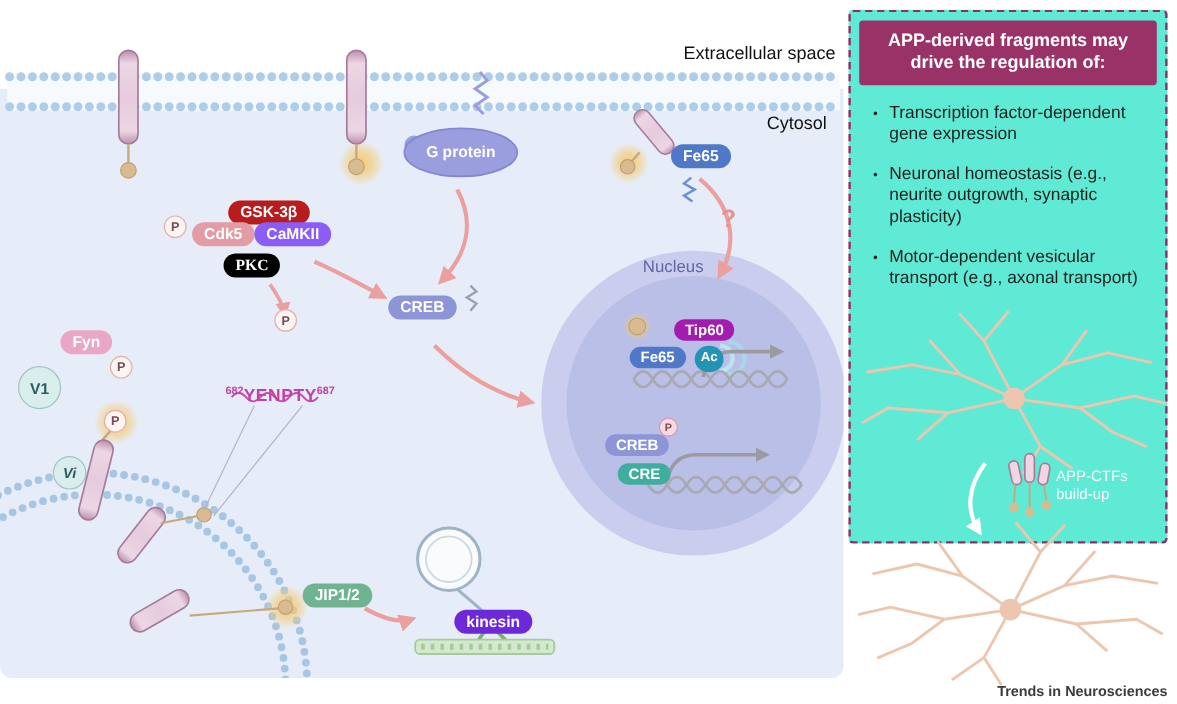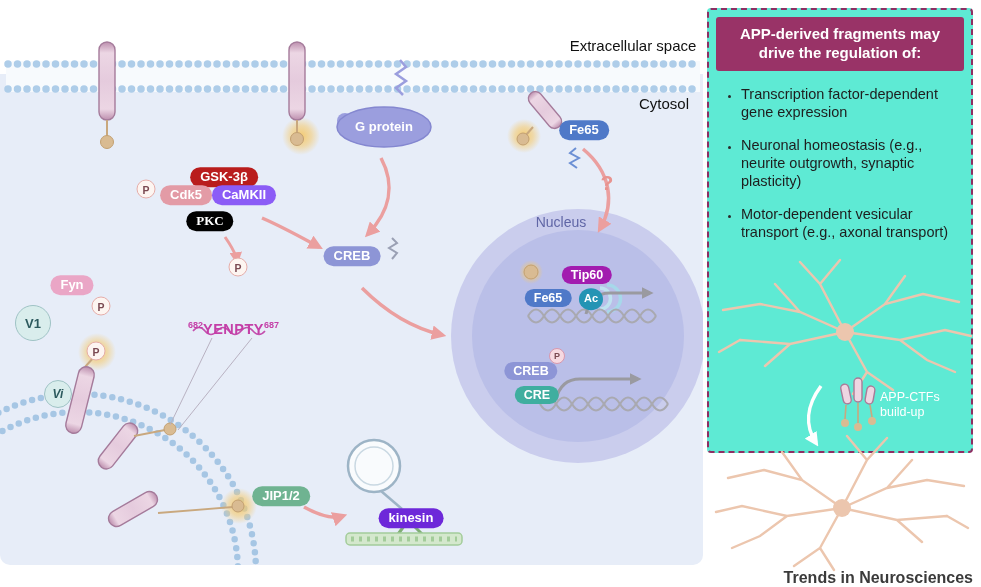--- a/index.html
+++ b/index.html
@@ -24,21 +24,21 @@
   .vcirc{position:absolute;transform:translate(-50%,-50%);border-radius:50%;
          background:#d9edec;border:1.5px solid #9fc3c5;color:#2d5a5e;font-weight:bold;
          display:flex;align-items:center;justify-content:center;}
   .qmark{position:absolute;transform:translate(-50%,-50%);color:#e8938f;font-size:21px;font-weight:bold;}
   .nuc-lbl{position:absolute;transform:translate(-50%,-50%);color:#6066a6;font-size:14px;}
   .yenpty{position:absolute;left:188px;top:320px;white-space:nowrap;color:#c43fa8;}
   .yenpty .sup{font-size:9px;font-weight:bold;vertical-align:super;}
   .yenpty .core{font-size:14.5px;font-weight:bold;letter-spacing:.5px;}
   .endo-lbl{position:absolute;left:14px;top:448px;color:#4a72c4;font-size:15px;font-weight:600;line-height:1.18;}
   .appctf{position:absolute;left:880px;top:390px;color:#fff;font-size:12.5px;line-height:1.2;}
-  .journal{position:absolute;right:8px;top:569px;font-size:16px;font-weight:bold;color:#3b3b3b;z-index:6;}
+  .journal{position:absolute;right:8px;top:569px;font-size:12px;font-weight:bold;color:#3b3b3b;z-index:6;}
 
   
   .panel{position:absolute;left:707px;top:8px;width:266px;height:445px;box-sizing:border-box;
          background:#5eead4;border:2.5px dashed #8d2f63;border-radius:4px;z-index:2;}
   .panel-header{margin:7px;background:#993367;color:#fff;font-weight:bold;font-size:15px;
                 text-align:center;padding:8px 8px;border-radius:3px;line-height:1.25;}
   .panel ul{margin:14px 10px 0 14px;padding-left:18px;color:#1e1e1e;font-size:14.5px;line-height:1.25;}
   .panel li{margin-bottom:15px;}
   .panel li::marker{color:#2a2a2a;font-size:0.75em;}
 </style>

